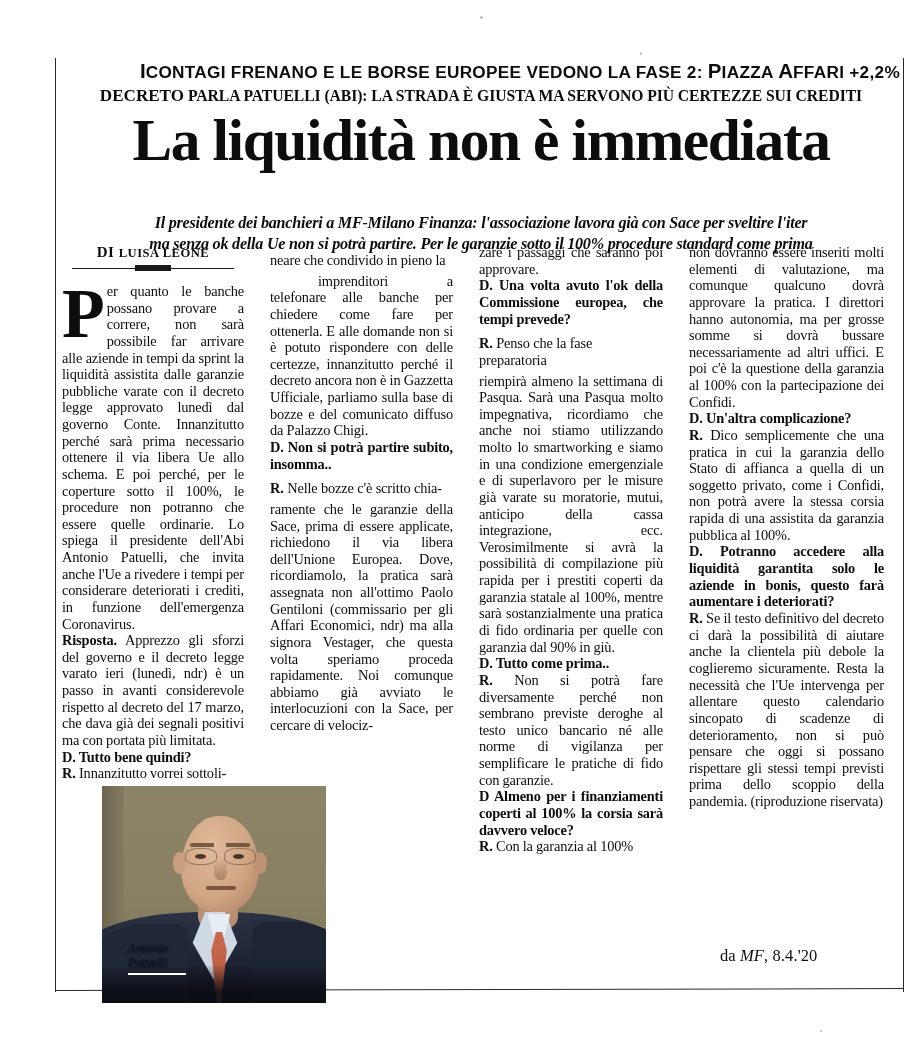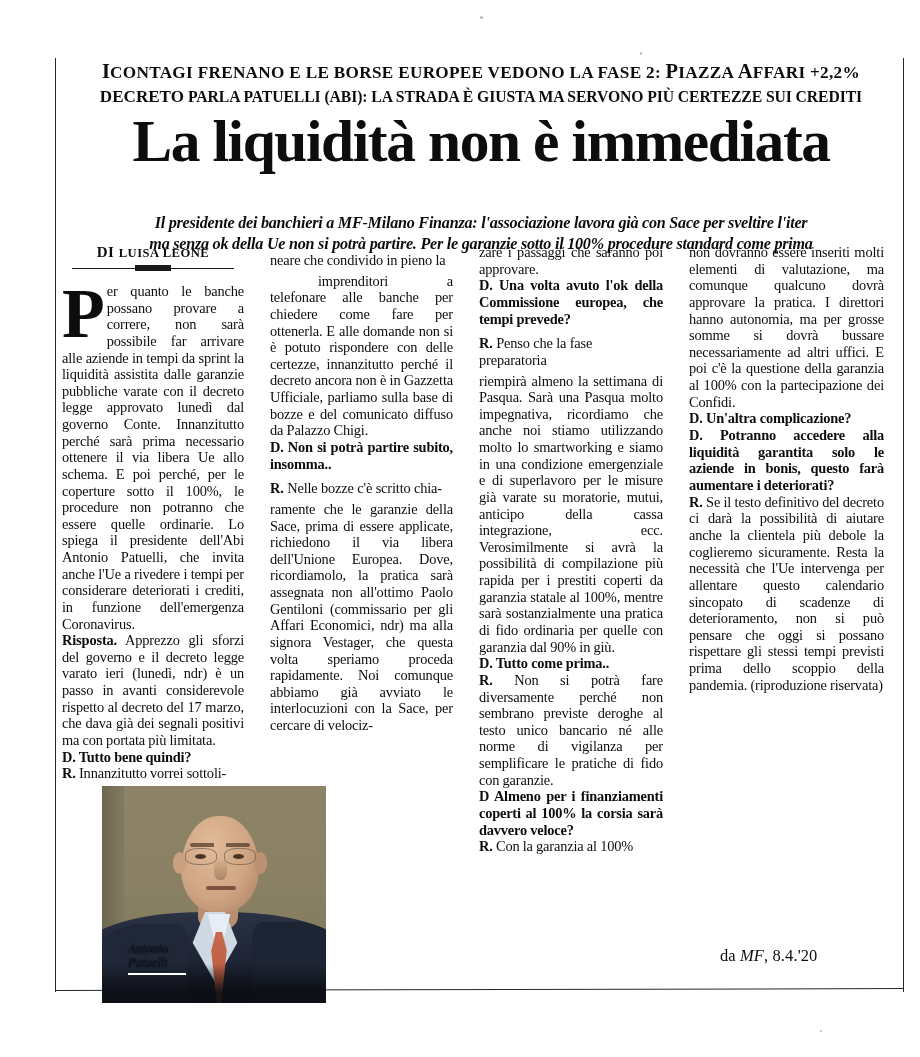--- a/index.html
+++ b/index.html
@@ -44,25 +44,25 @@
     transform-origin: left center;
   }
 
   
   .masthead {
     position: absolute;
     left: 62px; top: 60px;
     width: 838px;
   }
   .overline-1 {
-    font-family: Liberation Serif, serif;
+    font-family: Liberation Sans, sans-serif;
     font-weight: 700;
     font-size: 20.5px;
     letter-spacing: 0.1px;
-    text-align: center;
+    text-align: right;
     white-space: nowrap;
     line-height: 1.08;
   }
   .overline-1 .cap {
     font-size: 20.5px;
   }
   .overline-1 .sc {
     font-size: 17.2px;
     letter-spacing: 0.3px;
   }
@@ -428,20 +428,21 @@
       <p class="body"><b>R.</b><span> Non si potrà fare diversamente perché non sembrano previste deroghe al testo unico bancario né alle norme di vigilanza per semplificare le pratiche di fido con garanzie.</span></p>
 
       <p class="q gap-sm">D Almeno per i finanziamenti coperti al 100% la corsia sarà davvero veloce?</p>
       <p class="body"><b>R.</b><span> Con la garanzia al 100%</span></p>
     </div>
 
     <div class="col col-4">
       <p class="body">non dovranno essere inseriti molti elementi di valutazione, ma comunque qualcuno dovrà approvare la pratica. I direttori hanno autonomia, ma per grosse somme si dovrà bussare necessariamente ad altri uffici. E poi c'è la questione della garanzia al 100% con la partecipazione dei Confidi.</p>
 
       <p class="q gap">D. Un'altra complicazione?</p>
+      <p class="body"><b>R.</b><span> Dico semplicemente che una pratica in cui la garanzia dello Stato di affianca a quella di un soggetto privato, come i Confidi, non potrà avere la stessa corsia rapida di una assistita da garanzia pubblica al 100%.</span></p>
 
       <p class="q gap">D. Potranno accedere alla liquidità garantita solo le aziende in bonis, questo farà aumentare i deteriorati?</p>
       <p class="body"><b>R.</b><span> Se il testo definitivo del decreto ci darà la possibilità di aiutare anche la clientela più debole la coglieremo sicuramente. Resta la necessità che l'Ue intervenga per allentare questo calendario sincopato di scadenze di deterioramento, non si può pensare che oggi si possano rispettare gli stessi tempi previsti prima dello scoppio della pandemia. (riproduzione riservata)</span></p>
     </div>
   </div>
 
   <figure class="photo">
     <div class="ph-bg"></div>
     <div class="ph-bgdark"></div>
     <div class="ph-suit"></div>

